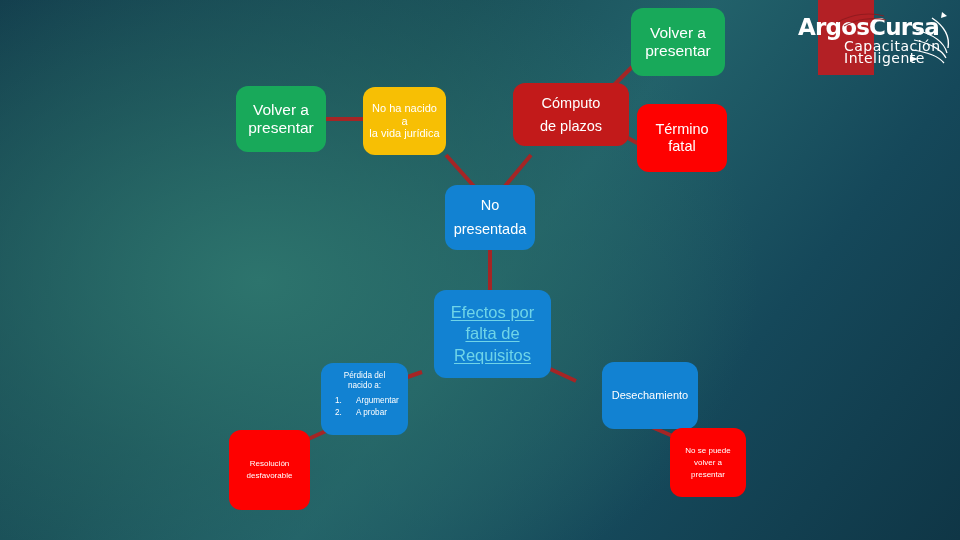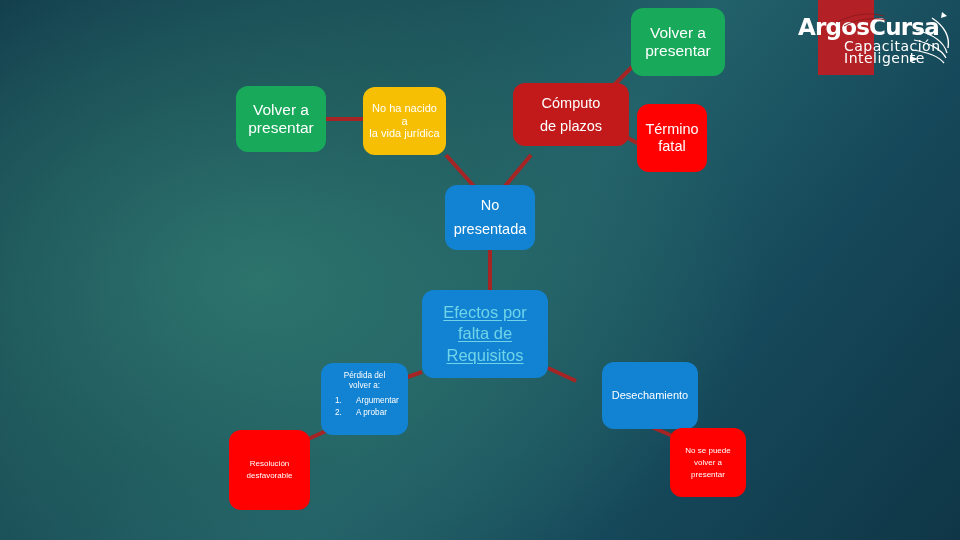--- a/index.html
+++ b/index.html
@@ -178,46 +178,46 @@
     </span>
   </div>
 
   <div class="node darkred md" style="left:481px; top:83px; width:116px; height:63px;margin-left:32px;">
     <span class="txt" style="line-height:1.55;">
       <span>Cómputo</span><br>
       <span>de plazos</span>
     </span>
   </div>
 
-  <div class="node red md" style="left:637px; top:104px; width:70px; height:68px;">
+  <div class="node red md" style="left:637px; top:104px; width:90px; height:68px;">
     <span class="txt">
       <span>Término</span><br>
       <span>fatal</span>
     </span>
   </div>
 
   <div class="node blue md" style="left:445px; top:185px; width:90px; height:65px;">
     <span class="txt" style="line-height:1.6;">
       <span>No</span><br>
       <span>presentada</span>
     </span>
   </div>
 
-  <div class="node blue" style="left:422px; top:290px; width:126px; height:88px;">
+  <div class="node blue" style="left:434px; top:290px; width:117px; height:88px;">
     <span class="txt underlined">
       <span>Efectos por</span><br>
       <span>falta de</span><br>
       <span>Requisitos</span>
     </span>
   </div>
 
   <div class="node blue listnode" style="left:321px; top:363px; width:87px; height:72px;">
     <div class="head">
       <span>Pérdida del</span><br>
-      <span>volver a:</span>
+      <span>nacido a:</span>
     </div>
     <ol>
       <li>Argumentar</li>
       <li>A probar</li>
     </ol>
   </div>
 
   <div class="node blue sm" style="left:554px; top:362px; width:96px; height:67px;margin-left:48px;">
     <span class="txt">Desechamiento</span>
   </div>

